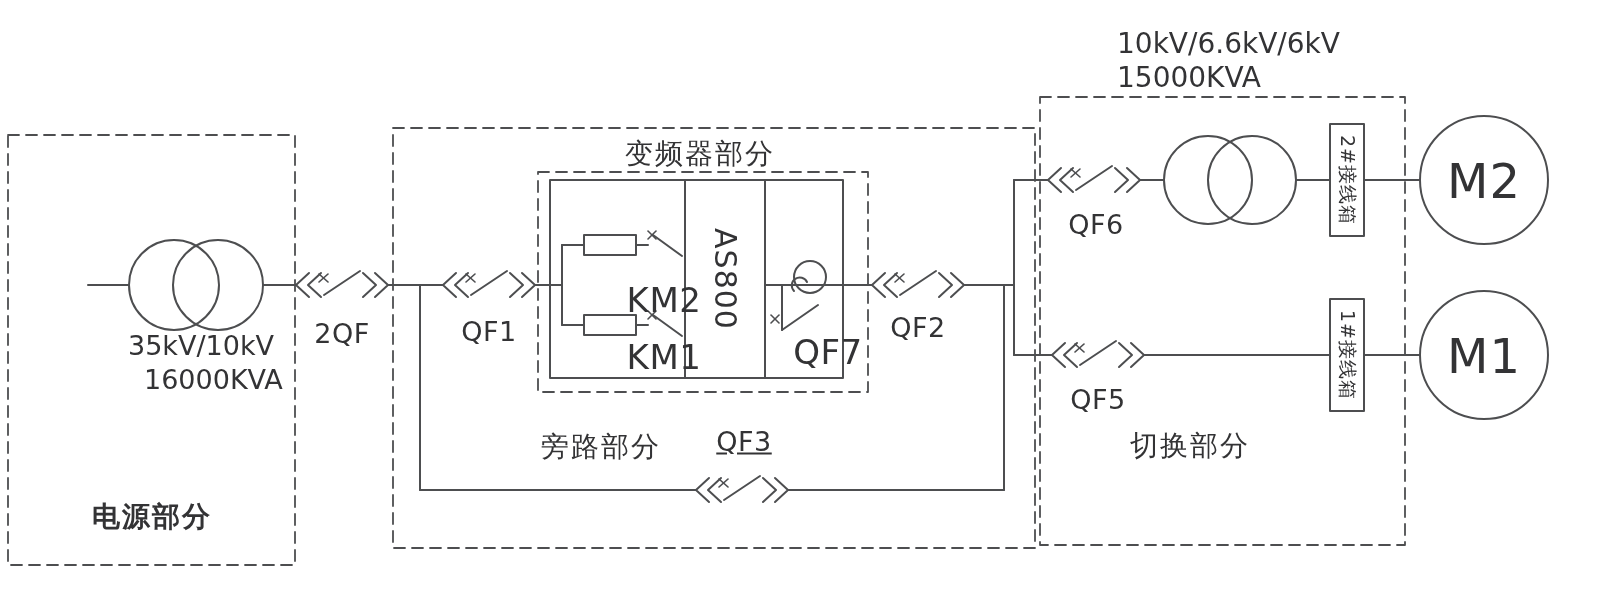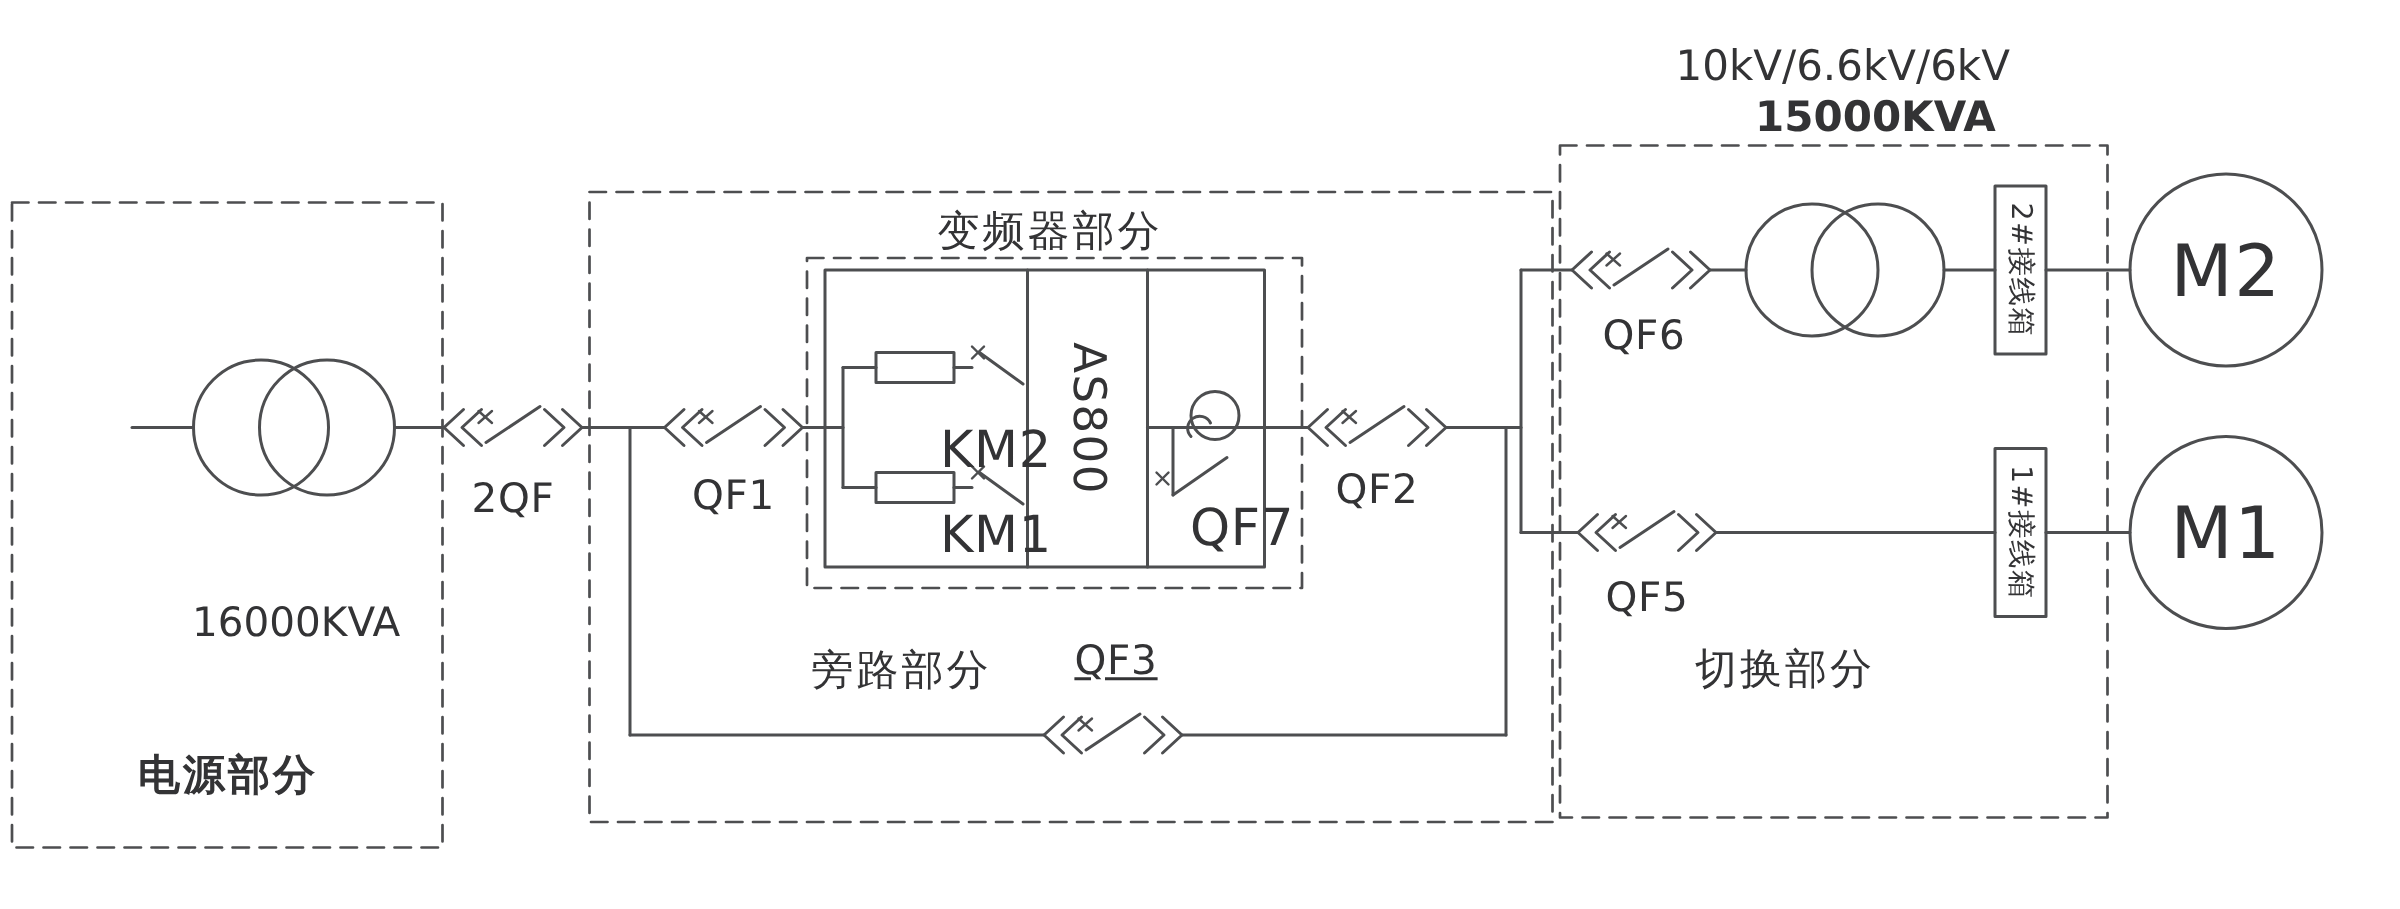--- a/index.html
+++ b/index.html
@@ -177,27 +177,28 @@
         <path d="M 1144 355 H 1330"></path>
         <rect x="1330" y="299" width="34" height="112"></rect>
         <path d="M 1364 355 H 1420"></path>
         <circle cx="1484" cy="355" r="64"></circle>
       </g>
 
     </g>
   </svg>
 
   <div class="lbl-left title" style="left:1117px; top:30px;">10kV/6.6kV/6kV</div>
-  <div class="lbl-left title" style="left:1170px; top:64px;font-weight:bold;">15000KVA</div>
-
-  <div class="lbl-left" style="left:128px; top:366px;margin-top:36px;">16000KVA</div>
+  <div class="lbl-left title" style="left:1117px; top:64px;">15000KVA</div>
+
+  <div class="lbl-left" style="left:128px; top:332px;">35kV/10kV</div>
+  <div class="lbl-left" style="left:144px; top:366px;">16000KVA</div>
 
   <div class="lbl cn" style="left:152px;  top:517px;font-weight:bold;">电源部分</div>
   <div class="lbl cn" style="left:601px;  top:447px;">旁路部分</div>
-  <div class="lbl cn" style="left:700px;  top:154px;">变频器部分</div>
+  <div class="lbl cn" style="left:700px;  top:154px;font-family:Liberation Serif, serif;">变频器部分</div>
   <div class="lbl cn" style="left:1190px; top:446px;">切换部分</div>
 
   <div class="lbl" style="left:342px;  top:333px;">2QF</div>
   <div class="lbl" style="left:489px;  top:331px;">QF1</div>
   <div class="lbl" style="left:918px;  top:327px;">QF2</div>
   <div class="lbl" style="left:744px;  top:441px;text-decoration:underline;">QF3</div>
   <div class="lbl" style="left:1098px; top:399px;">QF5</div>
   <div class="lbl" style="left:1096px; top:224px;">QF6</div>
   <div class="lbl small" style="left:828px; top:352px;">QF7</div>
 

